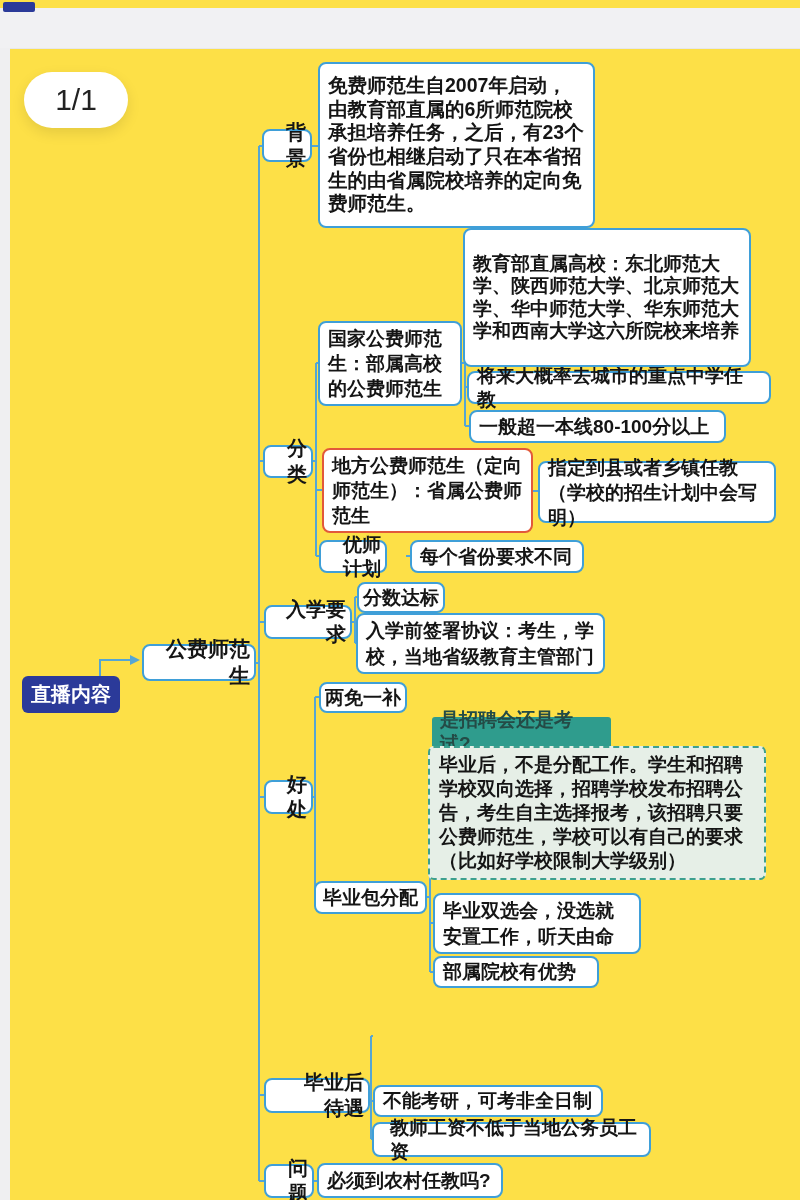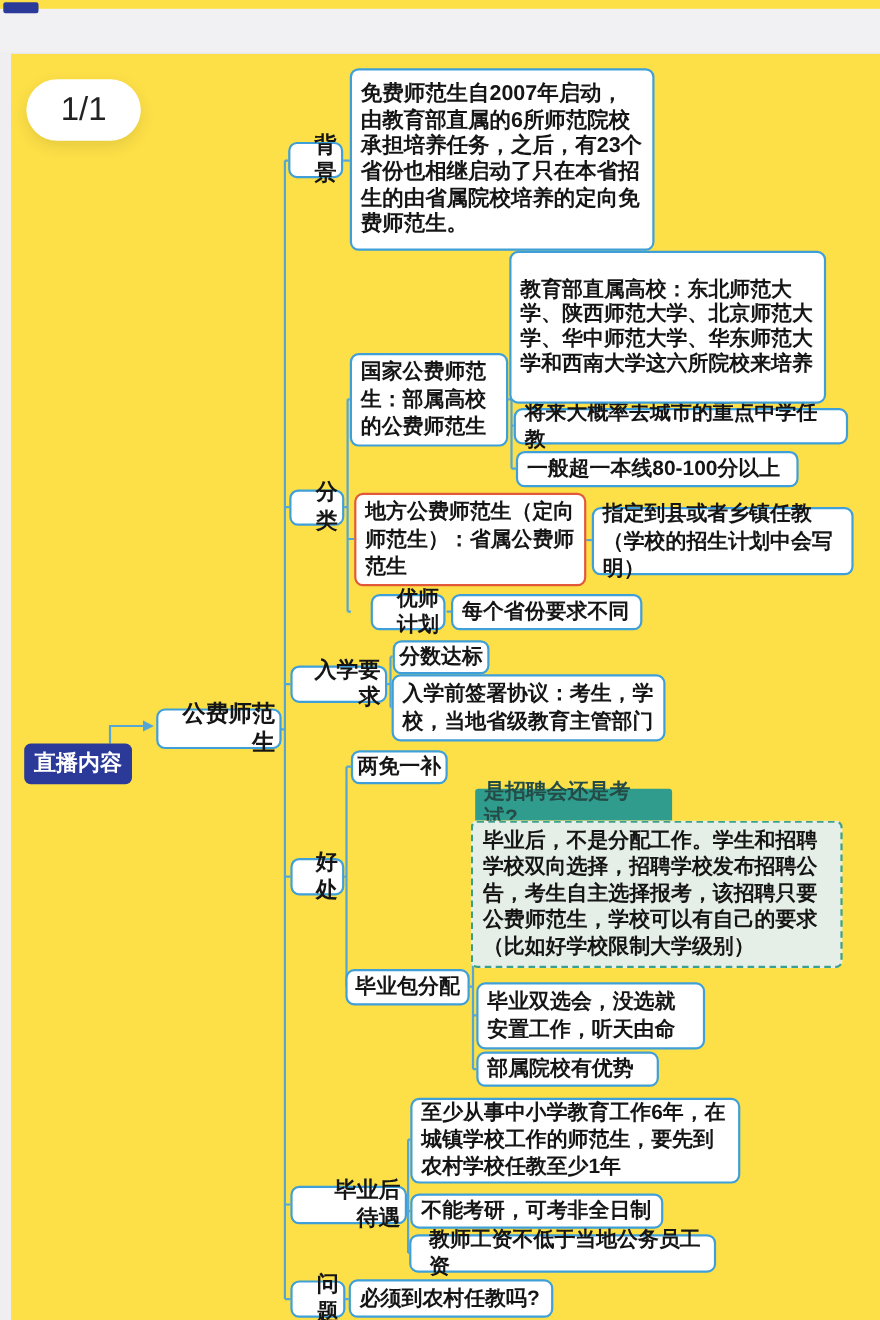--- a/index.html
+++ b/index.html
@@ -94,21 +94,21 @@
   </div>
   <div class="node" style="left:469px;top:410px;width:257px;height:33px;">
     <span>一般超一本线80-100分以上</span>
   </div>
   <div class="node red" style="left:322px;top:448px;width:211px;height:85px;line-height:25px;">
     <span>地方公费师范生（定向师范生）：省属公费师范生</span>
   </div>
   <div class="node" style="left:538px;top:461px;width:238px;height:62px;line-height:25px;">
     <span>指定到县或者乡镇任教（学校的招生计划中会写明）</span>
   </div>
-  <div class="node ctr" style="left:319px;top:540px;width:68px;height:33px;margin-left:18px;">
+  <div class="node ctr" style="left:319px;top:540px;width:68px;height:33px;">
     <span>优师计划</span>
   </div>
   <div class="node" style="left:410px;top:540px;width:174px;height:33px;">
     <span>每个省份要求不同</span>
   </div>
 
   <div class="node ctr lbl" style="left:264px;top:605px;width:88px;height:34px;">
     <span>入学要求</span>
   </div>
   <div class="node ctr" style="left:357px;top:582px;width:88px;height:31px;">
@@ -136,23 +136,20 @@
   <div class="node" style="left:433px;top:893px;width:208px;height:61px;line-height:26px;">
     <span>毕业双选会，没选就安置工作，听天由命</span>
   </div>
   <div class="node" style="left:433px;top:956px;width:166px;height:32px;">
     <span>部属院校有优势</span>
   </div>
 
   <div class="node ctr lbl" style="left:264px;top:1078px;width:106px;height:35px;padding-left:28px;">
     <span>毕业后待遇</span>
   </div>
-  <div class="node" style="left:373px;top:998px;width:300px;height:78px;line-height:24.5px;">
-    <span>至少从事中小学教育工作6年，在城镇学校工作的师范生，要先到农村学校任教至少1年</span>
-  </div>
   <div class="node" style="left:373px;top:1085px;width:230px;height:32px;">
     <span>不能考研，可考非全日制</span>
   </div>
   <div class="node" style="left:372px;top:1122px;width:279px;height:35px;padding-left:16px;">
     <span>教师工资不低于当地公务员工资</span>
   </div>
 
   <div class="node ctr lbl" style="left:264px;top:1164px;width:50px;height:34px;">
     <span>问题</span>
   </div>

